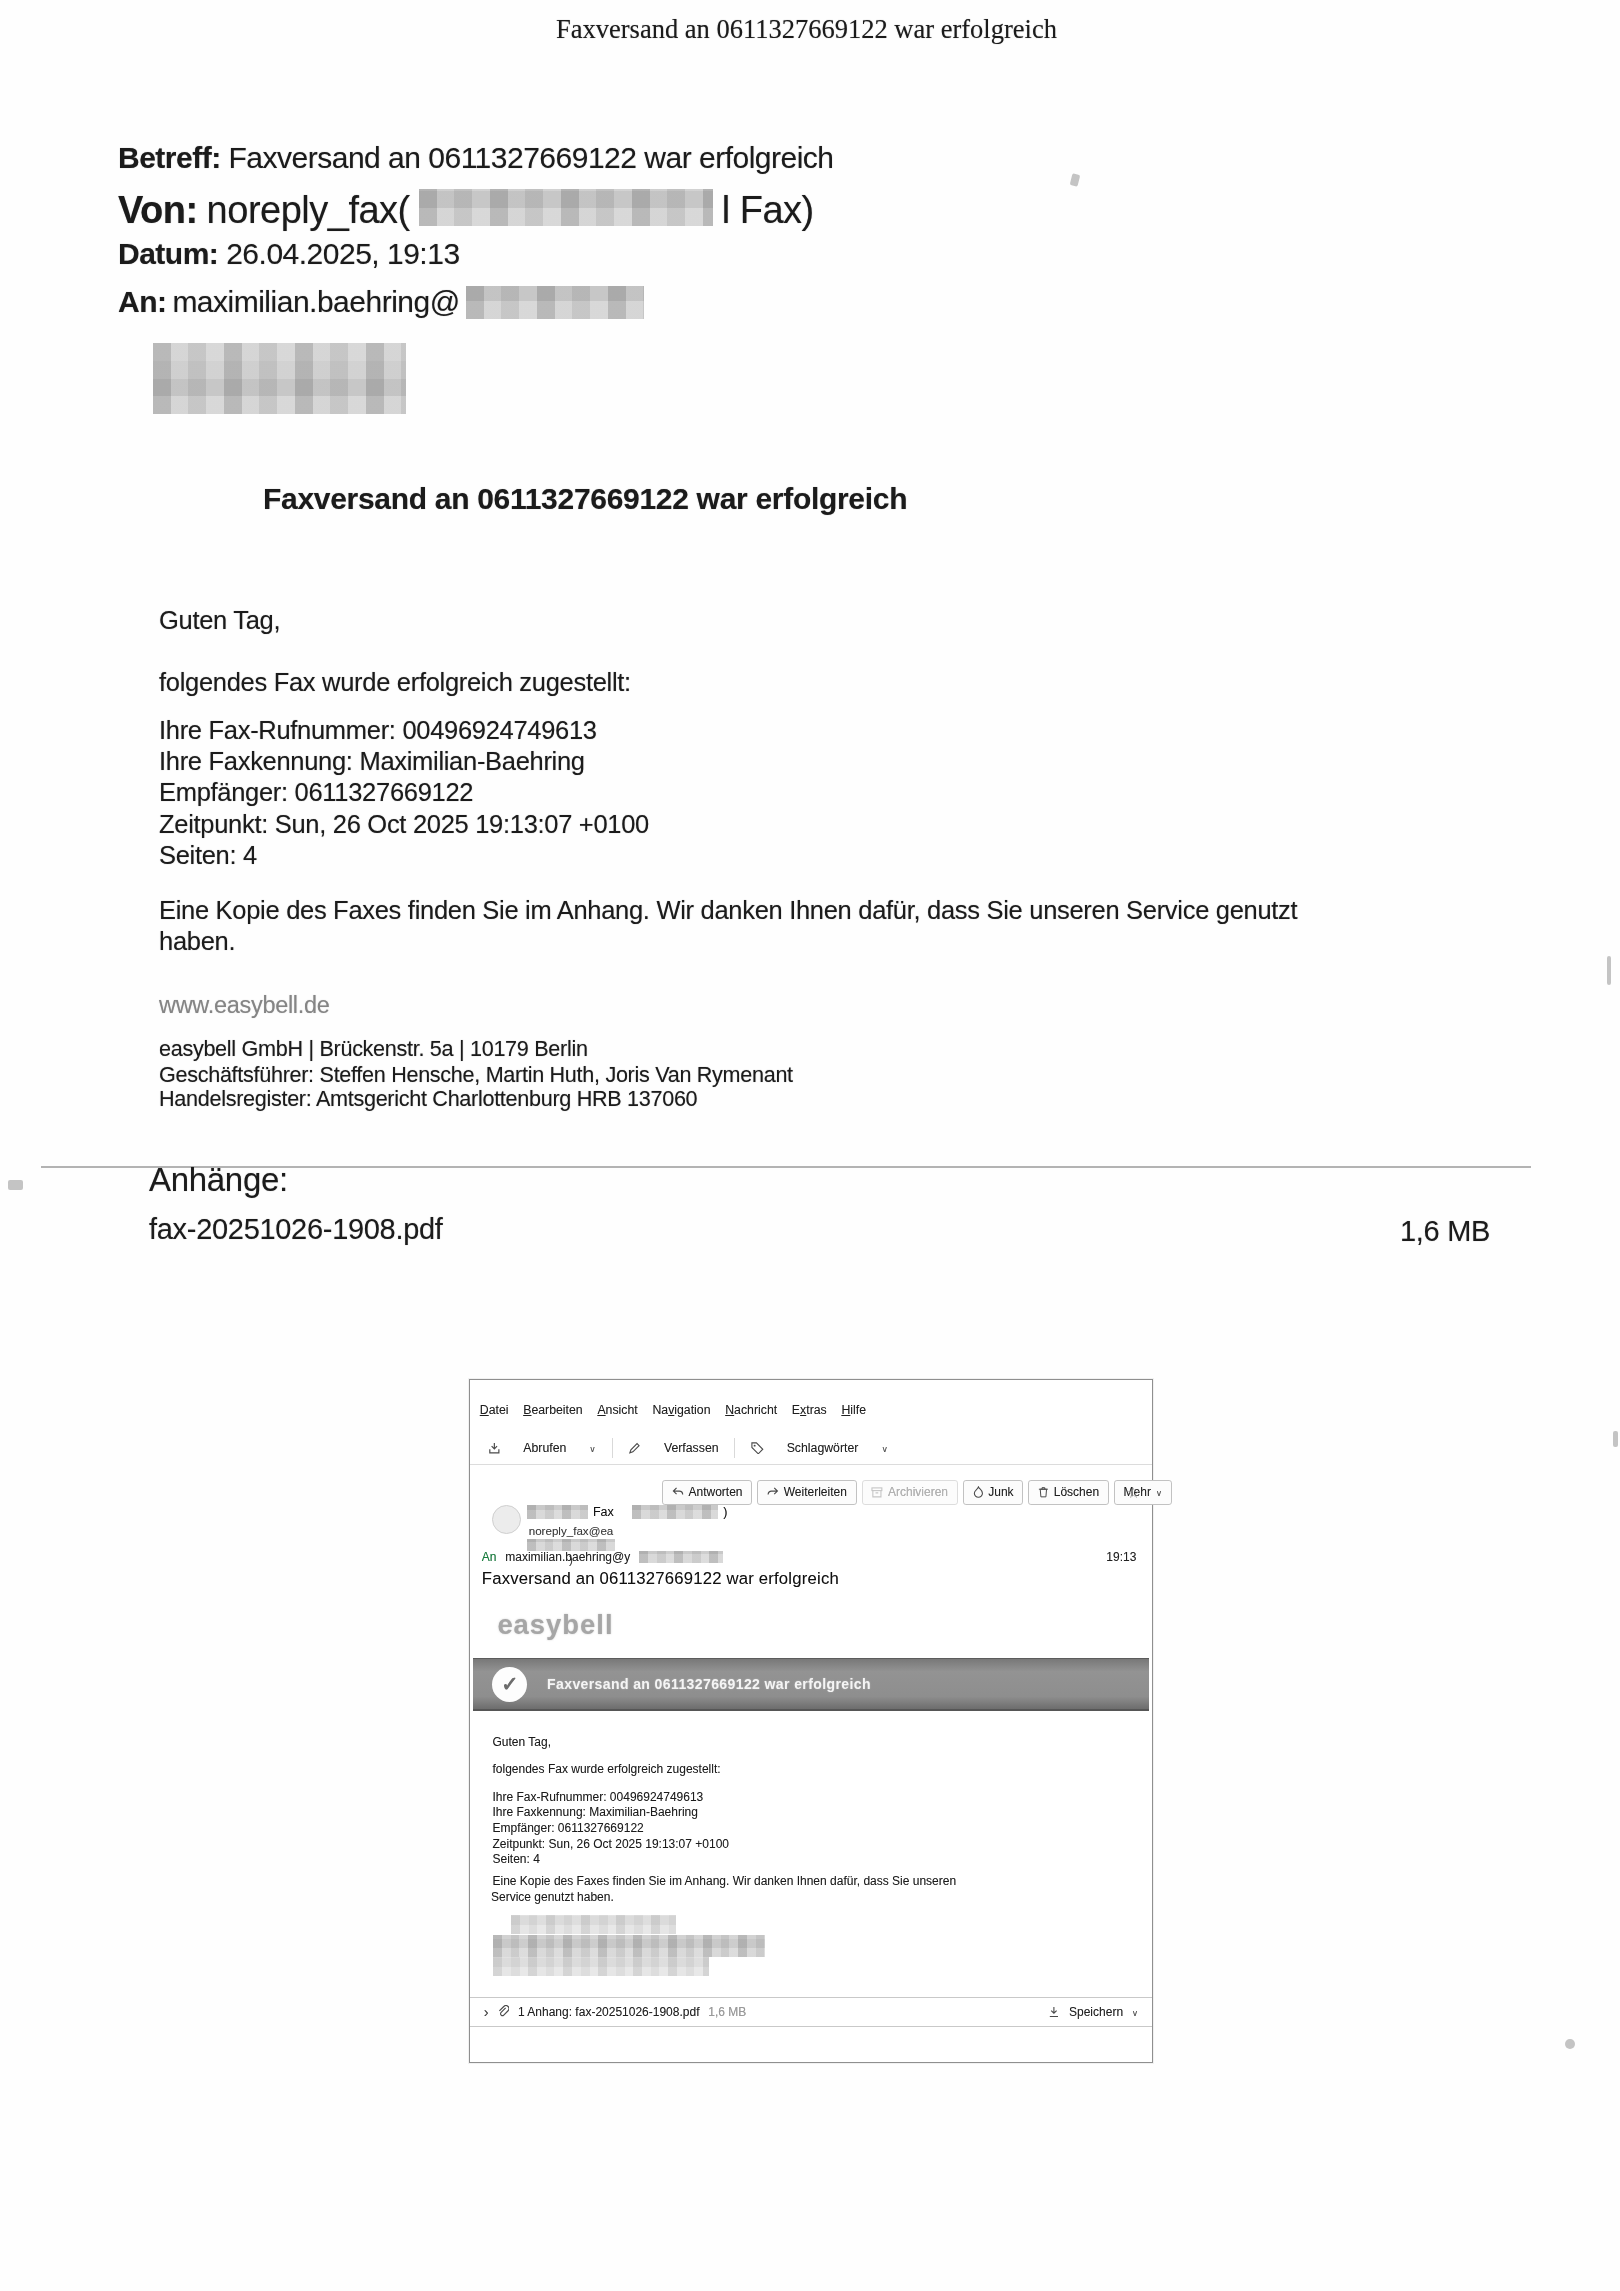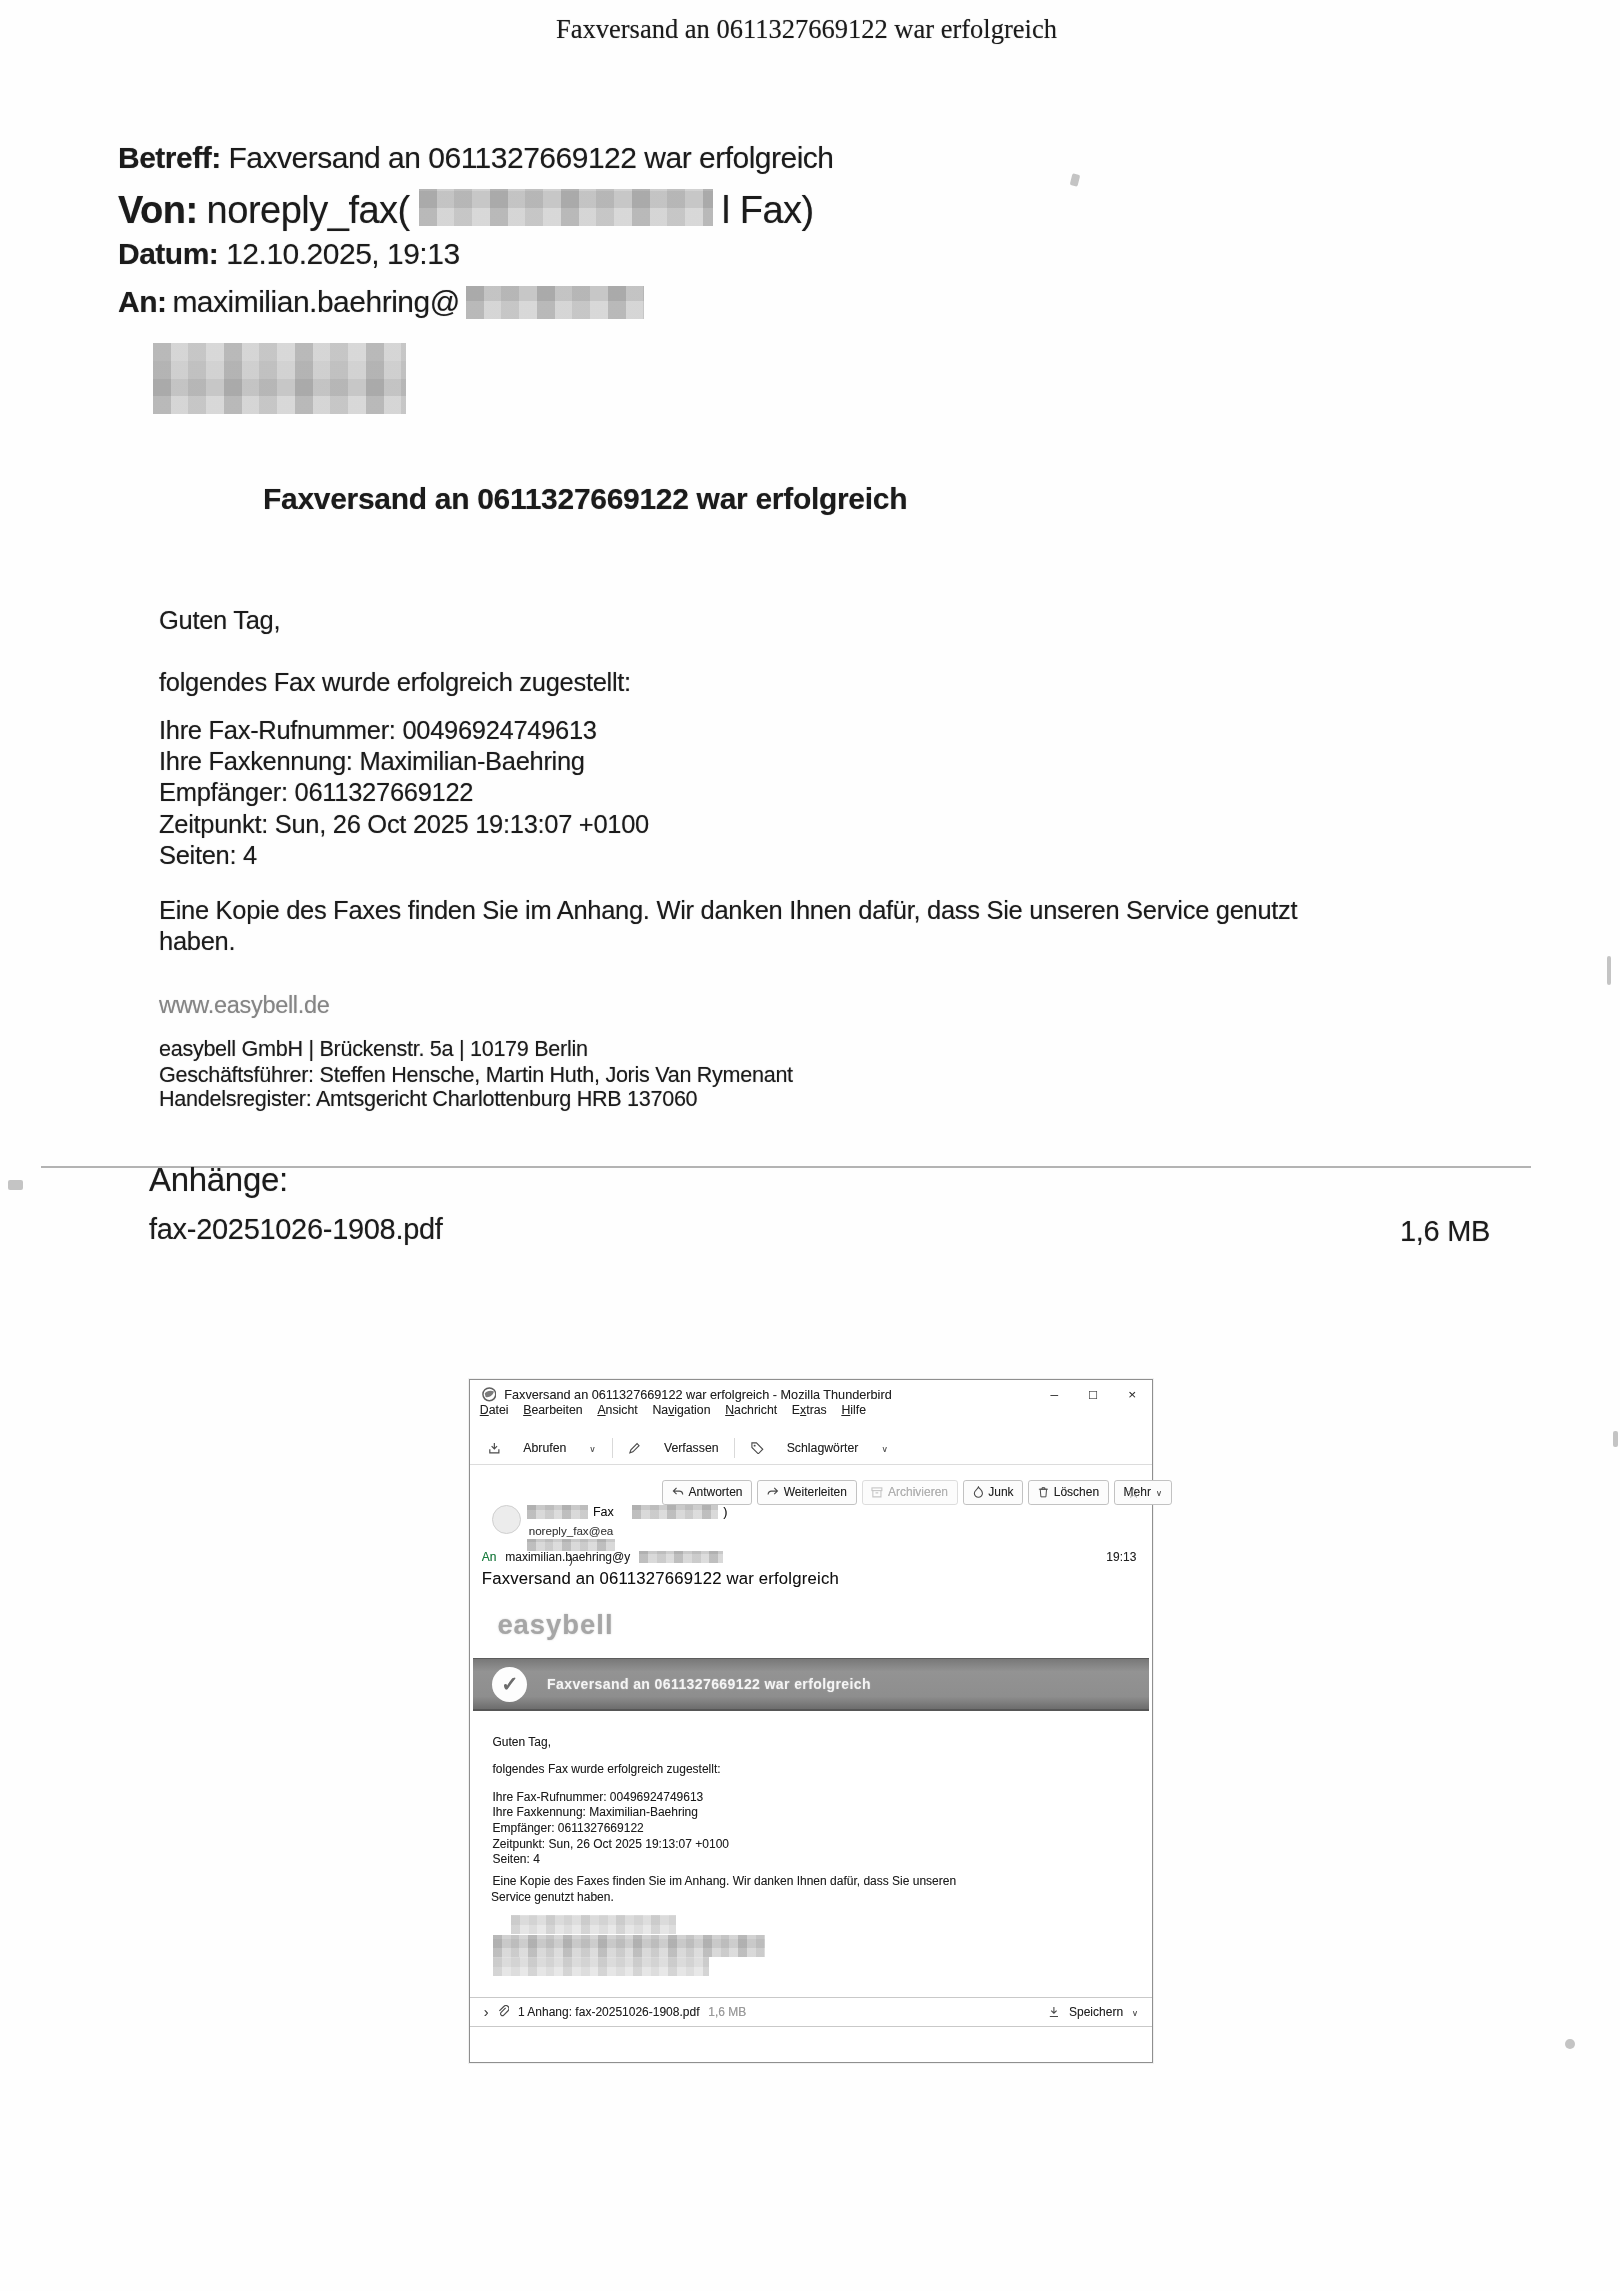--- a/index.html
+++ b/index.html
@@ -80,21 +80,21 @@
   <span>Faxversand an 0611327669122 war erfolgreich</span>
 </div>
 <div class="abs doc" style="left:118px;top:189px;font-size:38px;letter-spacing:-0.5px;display:flex;gap:9px;">
   <b>Von:</b>
   <span>noreply_fax(</span>
   <span class="pix" style="width:294px;height:37px;"></span>
   <span>l Fax)</span>
 </div>
 <div class="abs doc" style="left:118px;top:237px;font-size:30px;letter-spacing:-0.5px;">
   <b>Datum:</b>
-  <span>12.10.2025, 19:13</span>
+  <span>26.04.2025, 19:13</span>
 </div>
 <div class="abs doc" style="left:118px;top:285px;font-size:30px;letter-spacing:-0.5px;display:flex;align-items:center;gap:5.9px;">
   <b>An:</b>
   <span>maximilian.baehring@</span>
   <span class="pix" style="width:178px;height:33px;"></span>
 </div>
 
 <div class="abs pix" style="left:153px;top:343px;width:253px;height:71px;"></div>
 
 <div class="abs doc" style="left:263px;top:482px;font-size:30px;font-weight:bold;">Faxversand an 0611327669122 war erfolgreich</div>
@@ -119,32 +119,20 @@
 <div class="abs doc" style="left:1400px;top:1215px;font-size:29px;">1,6 MB</div>
 
 <div class="speck" style="left:1071px;top:174px;width:7.8px;height:11.8px;transform:rotate(14deg);"></div>
 <div class="speck" style="left:1607px;top:956px;width:3.9px;height:29px;"></div>
 <div class="speck" style="left:7.8px;top:1180px;width:15.7px;height:9.8px;"></div>
 <div class="speck" style="left:1613px;top:1431px;width:4.9px;height:15.7px;"></div>
 <div class="speck" style="left:1565px;top:2039px;width:9.8px;height:9.8px;border-radius:50%;"></div>
 
 <div class="tb-window">
 
-  <div class="tb-titlebar">
-    <svg class="ic" width="14.7" height="14.7" viewBox="0 0 16 16">
-      <circle cx="8" cy="8" r="7" fill="none" stroke="#5f5f5f" stroke-width="1.6"></circle>
-      <path d="M3 7c2-3 7-4 10-2-1 4-5 7-9 6" fill="#7a7a7a"></path>
-    </svg>
-    <span>Faxversand an 0611327669122 war erfolgreich - Mozilla Thunderbird</span>
-    <span class="tb-controls">
-      <span>–</span>
-      <span>□</span>
-      <span>×</span>
-    </span>
-  </div>
 
   <div class="tb-menubar">
     <span><span class="ul">D</span><span>atei</span></span>
     <span><span class="ul">B</span><span>earbeiten</span></span>
     <span><span class="ul">A</span><span>nsicht</span></span>
     <span><span>Na</span><span class="ul">v</span><span>igation</span></span>
     <span><span class="ul">N</span><span>achricht</span></span>
     <span><span>E</span><span class="ul">x</span><span>tras</span></span>
     <span><span class="ul">H</span><span>ilfe</span></span>
   </div>

